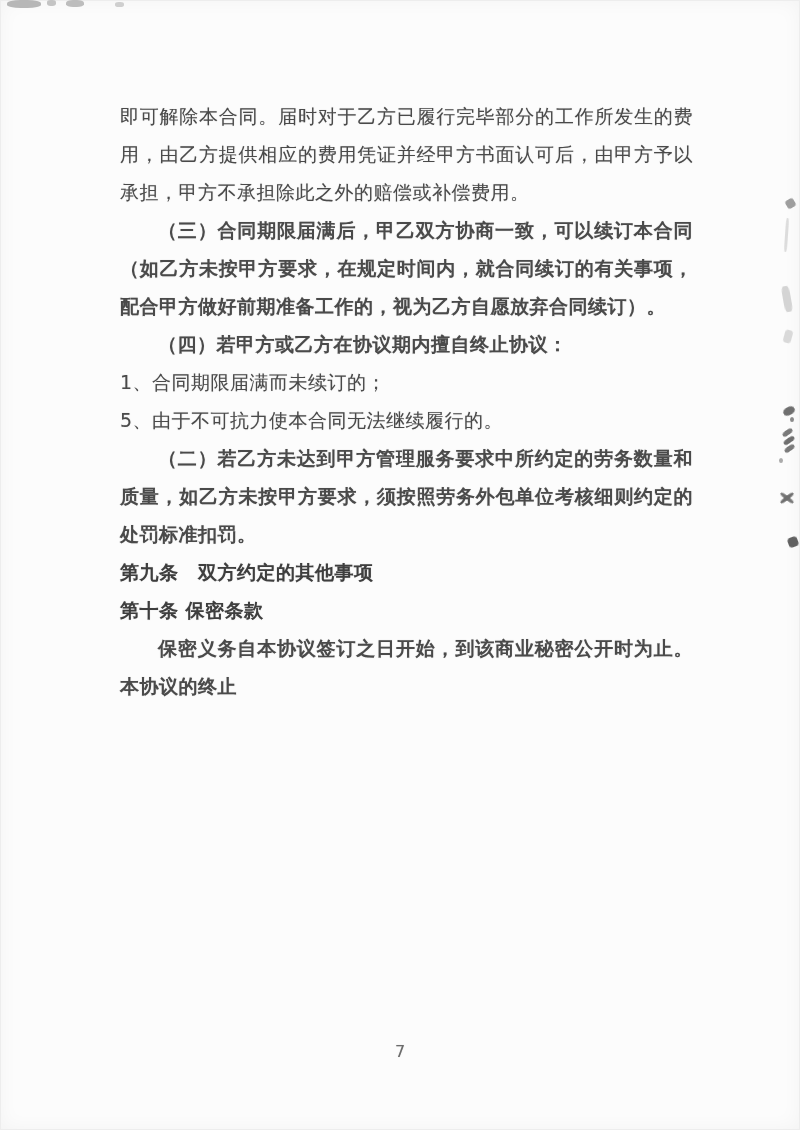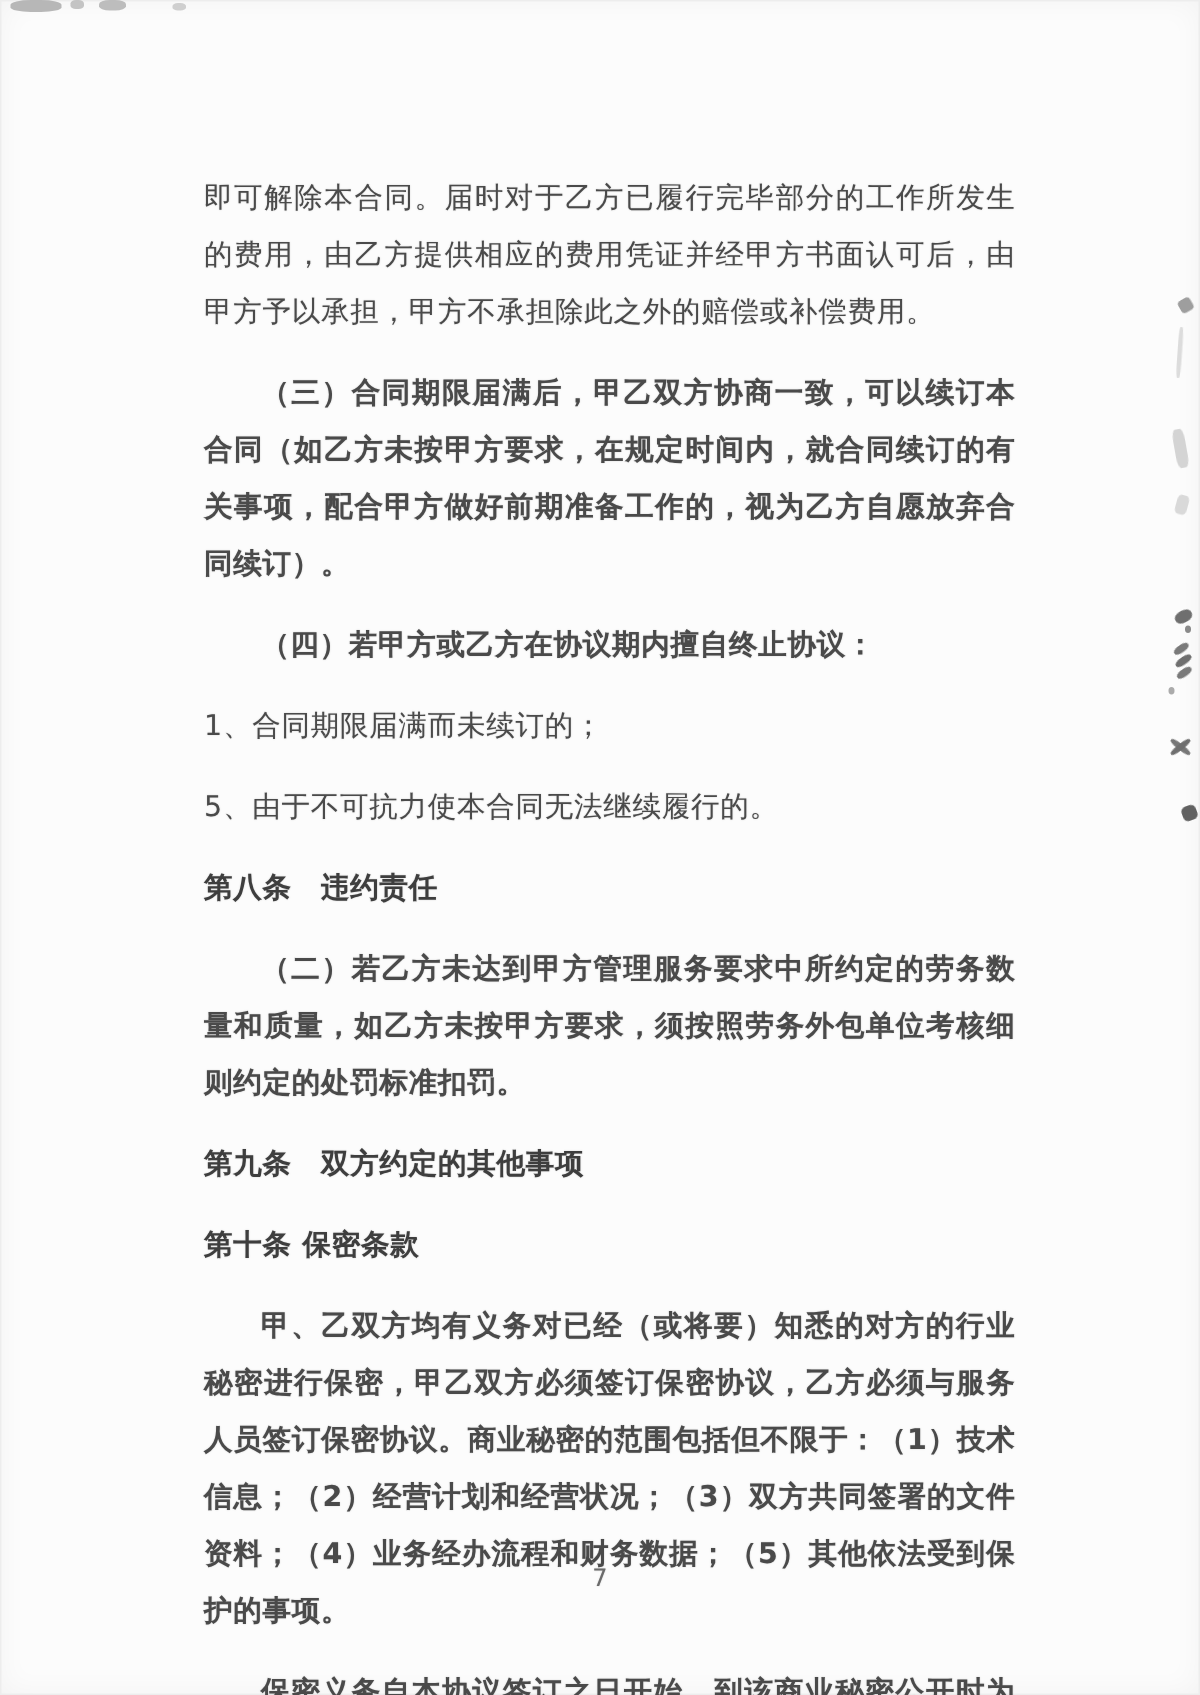--- a/index.html
+++ b/index.html
@@ -14,21 +14,21 @@
   .content{
     position:absolute;
     left:120px;top:97px;width:573px;
     color:var(--ink,#4a4a4a);
     font-size:19px;
     line-height:38px;
     text-align:justify;
     text-shadow:0 0 1px rgba(90,90,90,0.35);
     letter-spacing:0.5px;
   }
-  .content p{margin:16px;padding:0;}
+  .content p{margin:0;padding:0;}
   .para-indent{text-indent:2em;font-weight:bold;}
   .list-item{padding-left:29px;}
   .heading{
     font-weight:bold;
     color:var(--heading-ink,#3e3e3e);
     text-align:left;
   }
   .page-number{
     position:absolute;
     left:0;right:0;top:1042px;
@@ -46,25 +46,23 @@
 <body>
 
 <div class="page" style="--paper: #fcfcfc; --ink: #4a4a4a; --heading-ink: #3e3e3e; --pn-ink: #6b6b6b;">
 
   <div class="content">
     <p>即可解除本合同。届时对于乙方已履行完毕部分的工作所发生的费用，由乙方提供相应的费用凭证并经甲方书面认可后，由甲方予以承担，甲方不承担除此之外的赔偿或补偿费用。</p>
     <p class="para-indent">（三）合同期限届满后，甲乙双方协商一致，可以续订本合同（如乙方未按甲方要求，在规定时间内，就合同续订的有关事项，配合甲方做好前期准备工作的，视为乙方自愿放弃合同续订）。</p>
     <p class="para-indent">（四）若甲方或乙方在协议期内擅自终止协议：</p>
     <p class="list-item">1、合同期限届满而未续订的；</p>
     <p class="list-item">5、由于不可抗力使本合同无法继续履行的。</p>
-    <p class="heading">第八条　违约责任</p>
     <p class="para-indent">（二）若乙方未达到甲方管理服务要求中所约定的劳务数量和质量，如乙方未按甲方要求，须按照劳务外包单位考核细则约定的处罚标准扣罚。</p>
     <p class="heading">第九条　双方约定的其他事项</p>
     <p class="heading">第十条 保密条款</p>
-    <p class="para-indent">甲、乙双方均有义务对已经（或将要）知悉的对方的行业秘密进行保密，甲乙双方必须签订保密协议，乙方必须与服务人员签订保密协议。商业秘密的范围包括但不限于：（1）技术信息；（2）经营计划和经营状况；（3）双方共同签署的文件资料；（4）业务经办流程和财务数据；（5）其他依法受到保护的事项。</p>
     <p class="para-indent">保密义务自本协议签订之日开始，到该商业秘密公开时为止。本协议的终止</p>
   </div>
 
   <div class="page-number">7</div>
 
   <div id="marks-layer">
       <div class="scan-mark" style="left: 7px; top: 0px; width: 34px; height: 8px; background: rgb(183, 183, 183); border-radius: 40%; transform: rotate(0deg); filter: blur(0.4px);"></div>
       <div class="scan-mark" style="left: 47px; top: 0px; width: 9px; height: 6px; background: rgb(196, 196, 196); border-radius: 40%; transform: rotate(0deg); filter: blur(0.4px);"></div>
       <div class="scan-mark" style="left: 66px; top: 0px; width: 18px; height: 7px; background: rgb(189, 189, 189); border-radius: 40%; transform: rotate(0deg); filter: blur(0.4px);"></div>
       <div class="scan-mark" style="left: 115px; top: 2px; width: 9px; height: 5px; background: rgb(207, 207, 207); border-radius: 40%; transform: rotate(0deg); filter: blur(0.4px);"></div>

